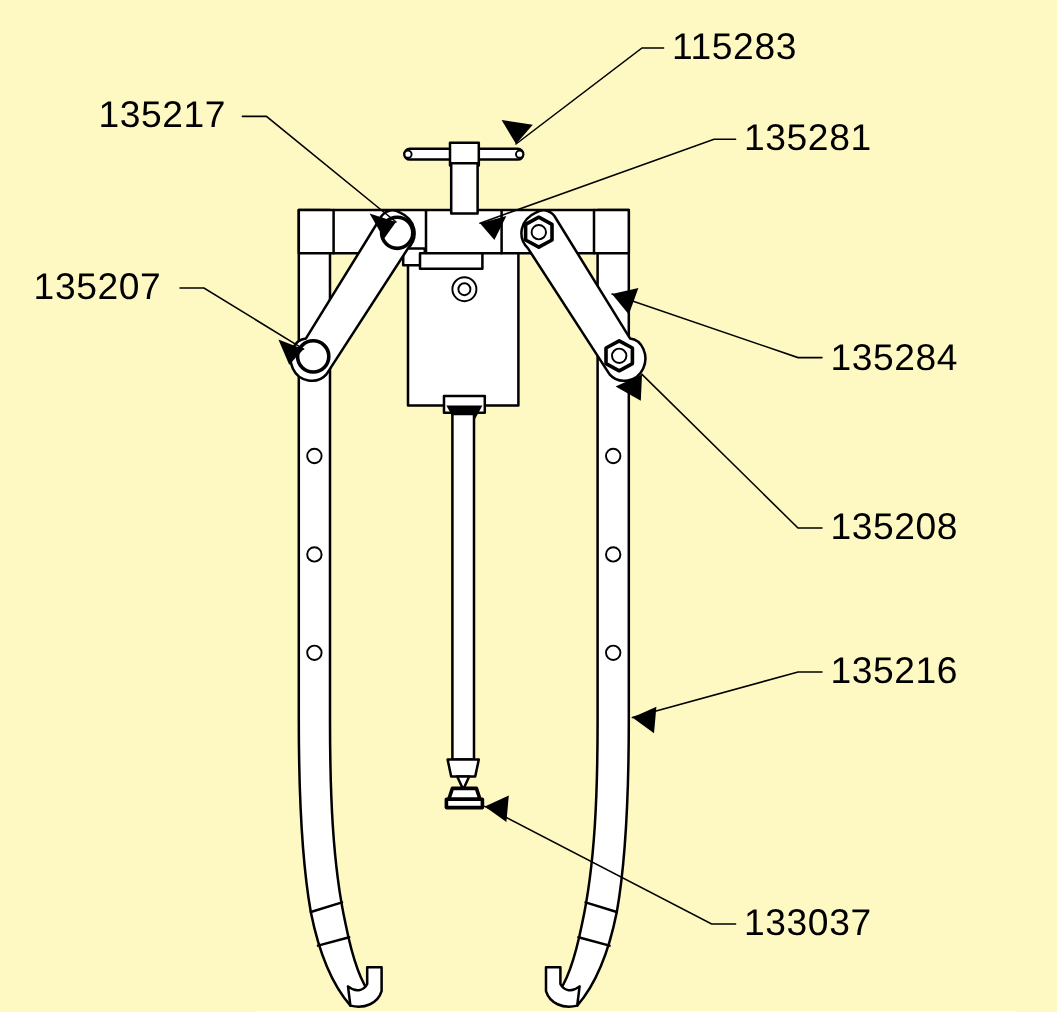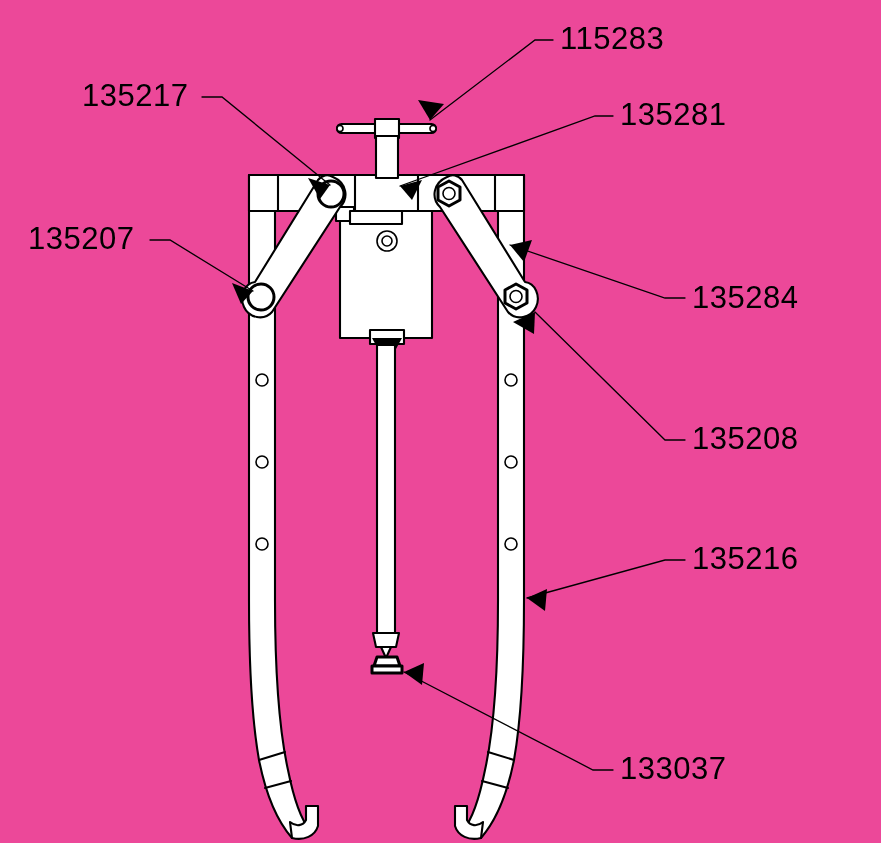--- a/index.html
+++ b/index.html
@@ -7,21 +7,21 @@
     padding: 0;
     background: #ffffff;
   }
   body {
     font-family: "Liberation Sans", sans-serif;
   }
   #page {
     position: relative;
     width: 881px;
     height: 843px;
-    background: #ec4899;
+    background: #fef9c3;
     overflow: hidden;
   }
   #drawing {
     position: absolute;
     left: 0;
     top: 0;
     width: 881px;
     height: 843px;
   }
   .cl-label {

